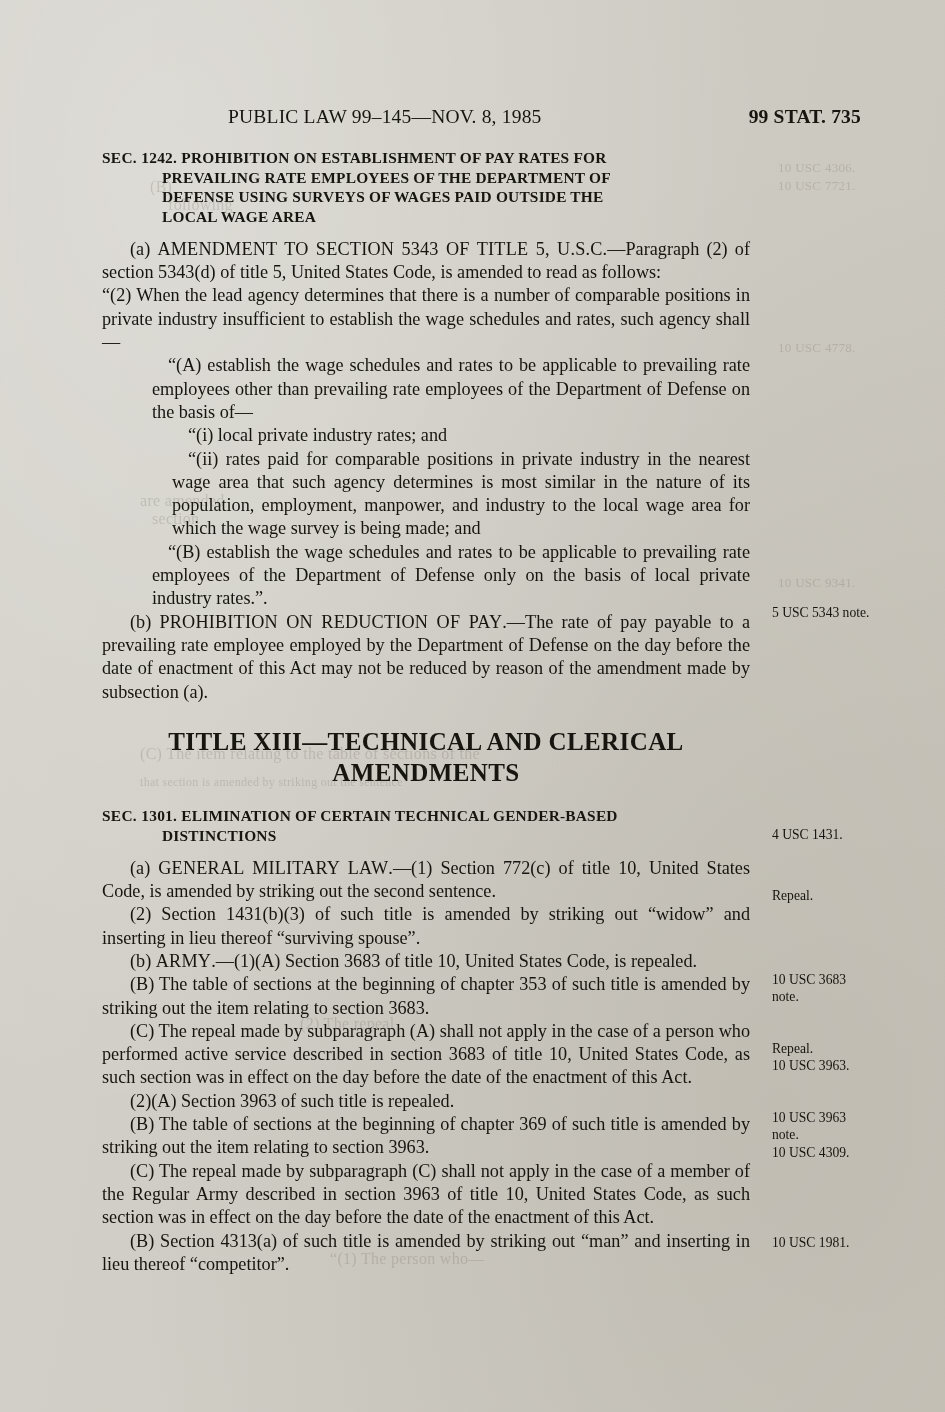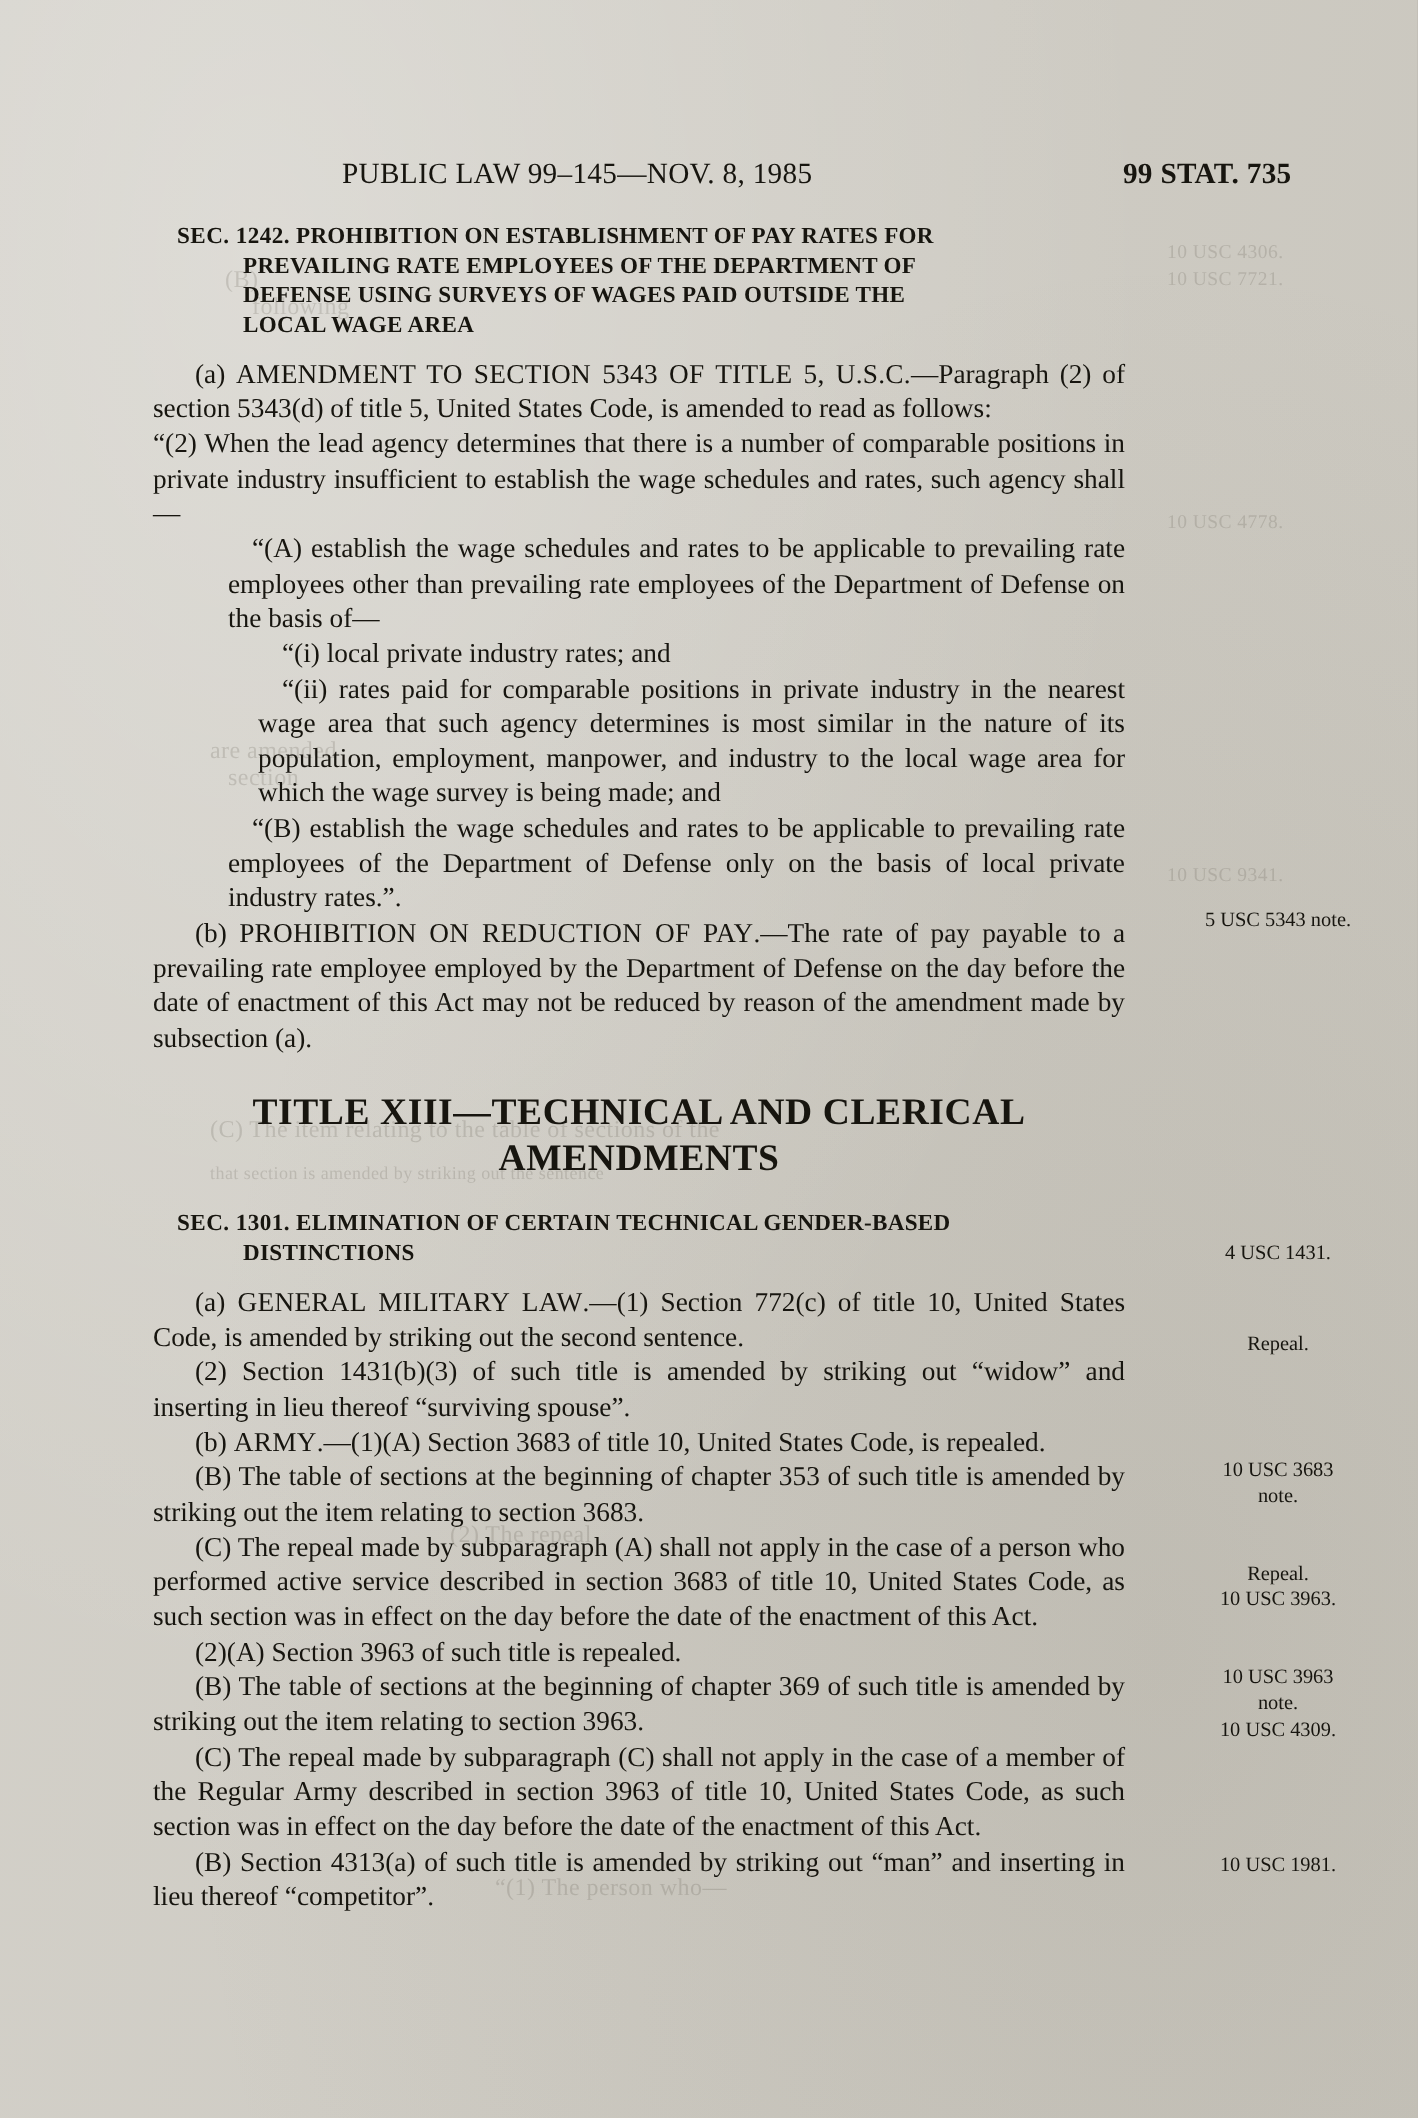--- a/index.html
+++ b/index.html
@@ -73,39 +73,38 @@
     position: absolute;
     left: 772px;
     top: 148px;
     width: 160px;
     font-size: 13.6px;
     line-height: 1.22;
   }
   .side-note {
     position: absolute;
     width: 160px;
-    text-align: center;
   }
   .sec-head {
     font-size: 15.4px;
     font-weight: bold;
     letter-spacing: 0.2px;
     text-align: justify;
     margin-bottom: 2px;
   }
   .sec-head .num {
     letter-spacing: 0.3px;
   }
   .sec-head-line {
     display: block;
     margin-left: 60px;
     text-align: justify;
   }
   .sec-head-line.first {
-    margin-left: 16px;
+    margin-left: 0;
   }
   p {
     margin: 0;
   }
   .ind1 { text-indent: 28px; }
   .ind0 { text-indent: 0; }
   .blk-a {
     margin-left: 50px;
     text-indent: 16px;
   }

